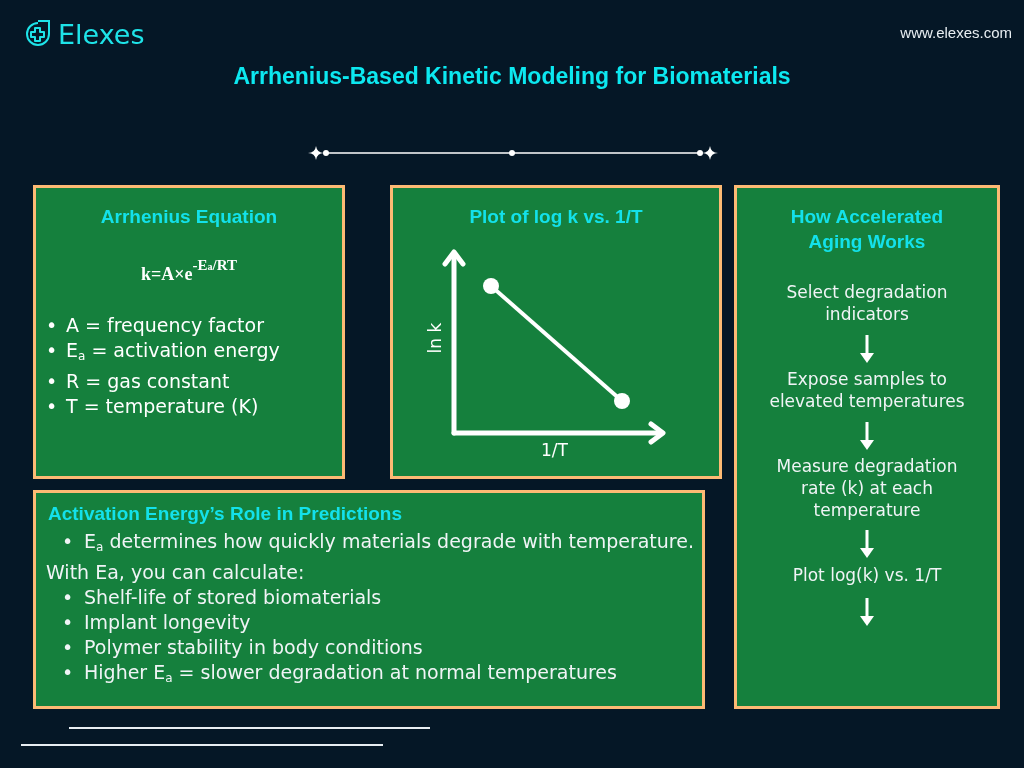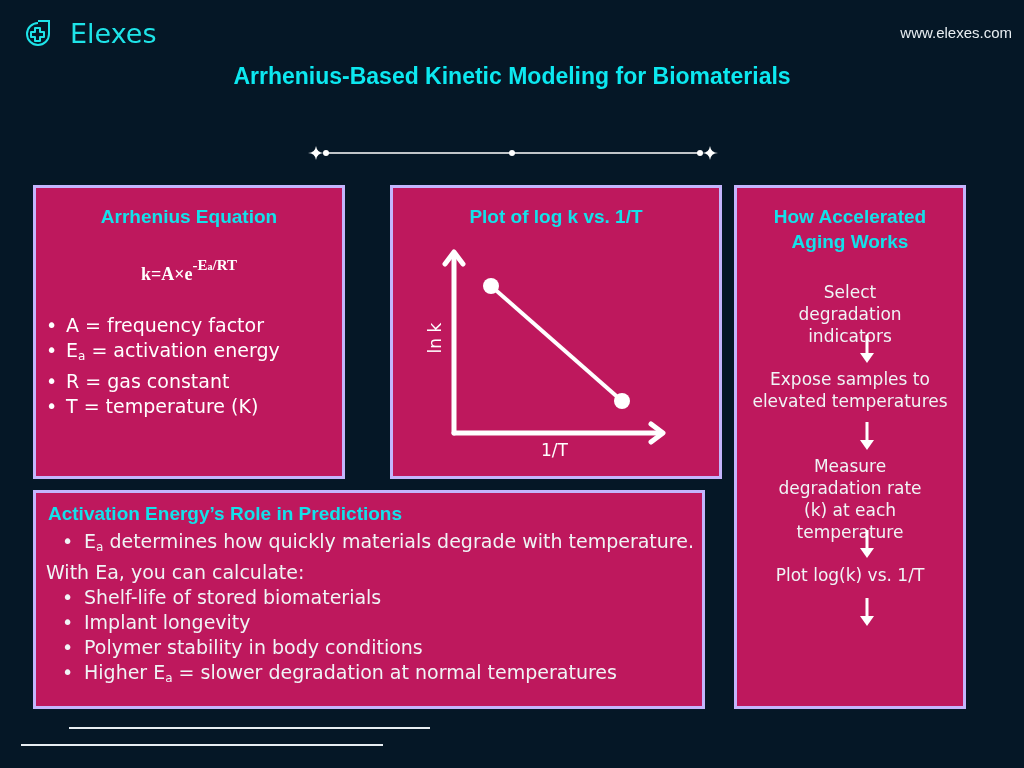--- a/index.html
+++ b/index.html
@@ -3,31 +3,31 @@
 <meta charset="utf-8">
 <style>
   * { box-sizing: border-box; margin: 0; padding: 0; }
   html, body { width: 1024px; height: 768px; overflow: hidden; }
   body {
     background: #051726;
     font-family: "DejaVu Sans", sans-serif;
     color: #ffffff;
     position: relative;
   }
-  .logo { position: absolute; left: 22px; top: 18px; display: flex; align-items: flex-start; gap: 16px; }
+  .logo { position: absolute; left: 22px; top: 18px; display: flex; align-items: center; gap: 4px; }
   .logo-text { color: #1ee3e8; font-size: 27px; letter-spacing: 0px; font-family: "DejaVu Sans", sans-serif; font-weight: normal; }
   .site-url { position: absolute; right: 12px; top: 24px; font-size: 15px; color: #e8eef2; font-family: "Liberation Sans", sans-serif; }
   .title {
     position: absolute; left: 200px; width: 624px; top: 58px;
     text-align: center; color: #0ce8f0; font-weight: bold; font-size: 23px; line-height: 36px;
     font-family: "Liberation Sans", sans-serif;
   }
   .divider { position: absolute; left: 305px; top: 143px; width: 416px; height: 20px; }
 
-  .panel { position: absolute; border: 3px solid #c4b5fd; background: #be185d; }
+  .panel { position: absolute; border: 3px solid #fdba74; background: #15803d; }
   .panel-title { color: #13e1ea; font-weight: bold; font-family: "Liberation Sans", sans-serif; }
 
   
   #p-eq { left: 33px; top: 185px; width: 312px; height: 294px; }
   #p-eq .panel-title { position: absolute; left: 0; right: 0; top: 18px; text-align: center; font-size: 19px; }
   .equation { position: absolute; left: 105px; top: 76px; font-weight: bold; font-size: 18px; font-family: Liberation Serif, serif; }
   .equation .sup { font-size: 15px; position: relative; top: -10px; }
   .equation .sub { font-size: 10px; }
   .eq-list { position: absolute; left: 10px; top: 125px; list-style: none; font-size: 19px; line-height: 25px; }
   .eq-list li { position: relative; padding-left: 20px; }
@@ -35,21 +35,21 @@
   .sub-a { font-size: 12px; vertical-align: -3px; }
 
   
   #p-plot { left: 390px; top: 185px; width: 332px; height: 294px; }
   #p-plot .panel-title { position: absolute; left: 0; right: 0; top: 18px; text-align: center; font-size: 19px; }
   .plot-svg { position: absolute; left: 0; top: 0; }
   .ylabel { position: absolute; left: 27px; top: 140px; transform: rotate(-90deg); font-size: 17px; }
   .xlabel { position: absolute; left: 148px; top: 252px; font-size: 17px; }
 
   
-  #p-aging { left: 734px; top: 185px; width: 232px; height: 524px; }
+  #p-aging { left: 734px; top: 185px; width: 266px; height: 524px; }
   #p-aging .panel-title { position: absolute; left: 0; right: 0; top: 16px; text-align: center; font-size: 19px; line-height: 25px; }
   .step { position: absolute; left: 0; right: 0; text-align: center; font-size: 17px; line-height: 22px; color: #f0f4f6; }
   .arrow-down { position: absolute; left: 123px; width: 14px; }
 
   
   #p-act { left: 33px; top: 490px; width: 672px; height: 219px; }
   #p-act .panel-title { position: absolute; left: 12px; top: 10px; font-size: 19px; }
   .act-body { position: absolute; left: 10px; top: 36px; font-size: 19px; line-height: 25px; color: #f0f4f6; }
   .act-list { list-style: none; }
   .act-list li { position: relative; padding-left: 38px; }

